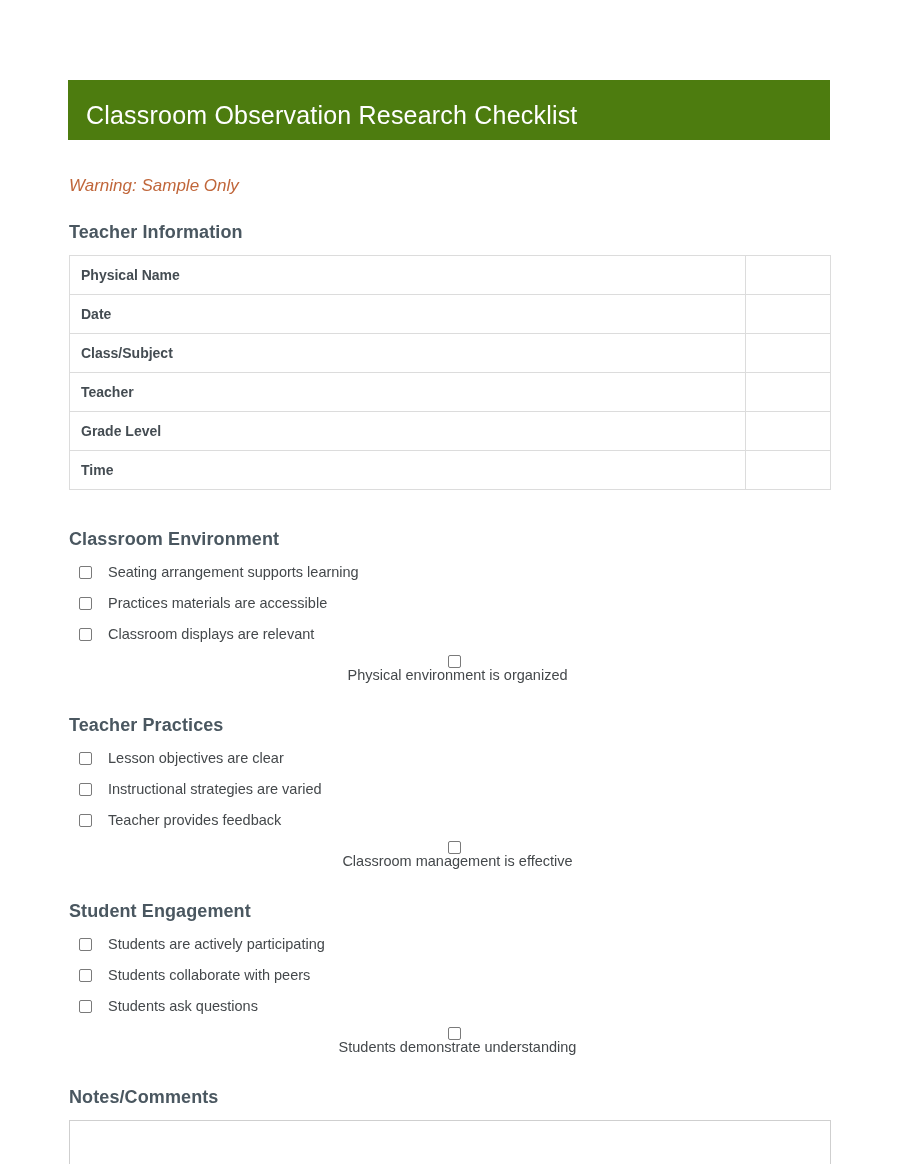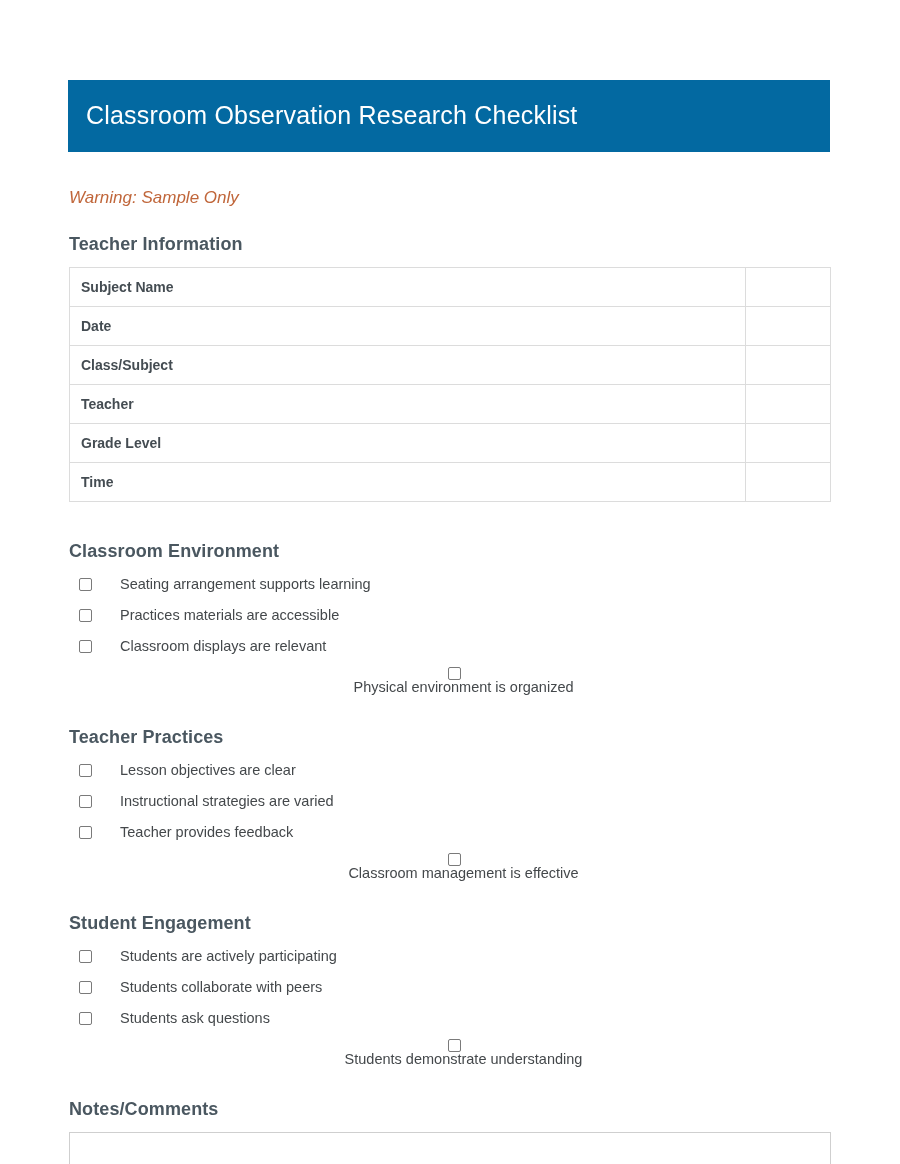--- a/index.html
+++ b/index.html
@@ -11,25 +11,25 @@
     height: 1164px;
     font-family: "Liberation Sans", sans-serif;
   }
   .page {
     width: 900px;
     min-height: 1164px;
     padding: 80px 70px 0 68px;
     background: #ffffff;
   }
   .title-bar {
-    background: #0369a1;
+    background: #4d7c0f;
     color: #ffffff;
     font-size: 25px;
     font-weight: 500;
-    padding: 21px 18px 22px 18px;
+    padding: 21px 18px 10px 18px;
     letter-spacing: 0.2px;
   }
   .warning {
     color: #C0663A;
     font-style: italic;
     font-size: 17px;
     margin-top: 36px;
     margin-left: 1px;
   }
   h2.section {
@@ -73,21 +73,21 @@
     height: 13px;
     border: 1px solid #7a7a7a;
     background: #ffffff;
     border-radius: 2px;
     margin-left: 10px;
     flex: 0 0 auto;
   }
   .check-label {
     font-size: 14.5px;
     color: #44484b;
-    margin-left: 28px;
+    margin-left: 16px;
     line-height: 1;
   }
   .checklist { margin-bottom: 2px; }
 
   .notes-box {
     width: 762px;
     height: 58px;
     border: 1px solid #cfcfcf;
     margin-left: 1px;
     margin-top: 3px;
@@ -118,21 +118,21 @@
     <span>Classroom Observation Research Checklist</span>
   </div>
 
   <div class="warning">Warning: Sample Only</div>
 
   <h2 class="section">Teacher Information</h2>
 
   <table class="info">
     <tbody>
       <tr>
-        <td>Subject Name</td>
+        <td>Physical Name</td>
         <td class="value"></td>
       </tr>
       <tr>
         <td>Date</td>
         <td class="value"></td>
       </tr>
       <tr>
         <td>Class/Subject</td>
         <td class="value"></td>
       </tr>

